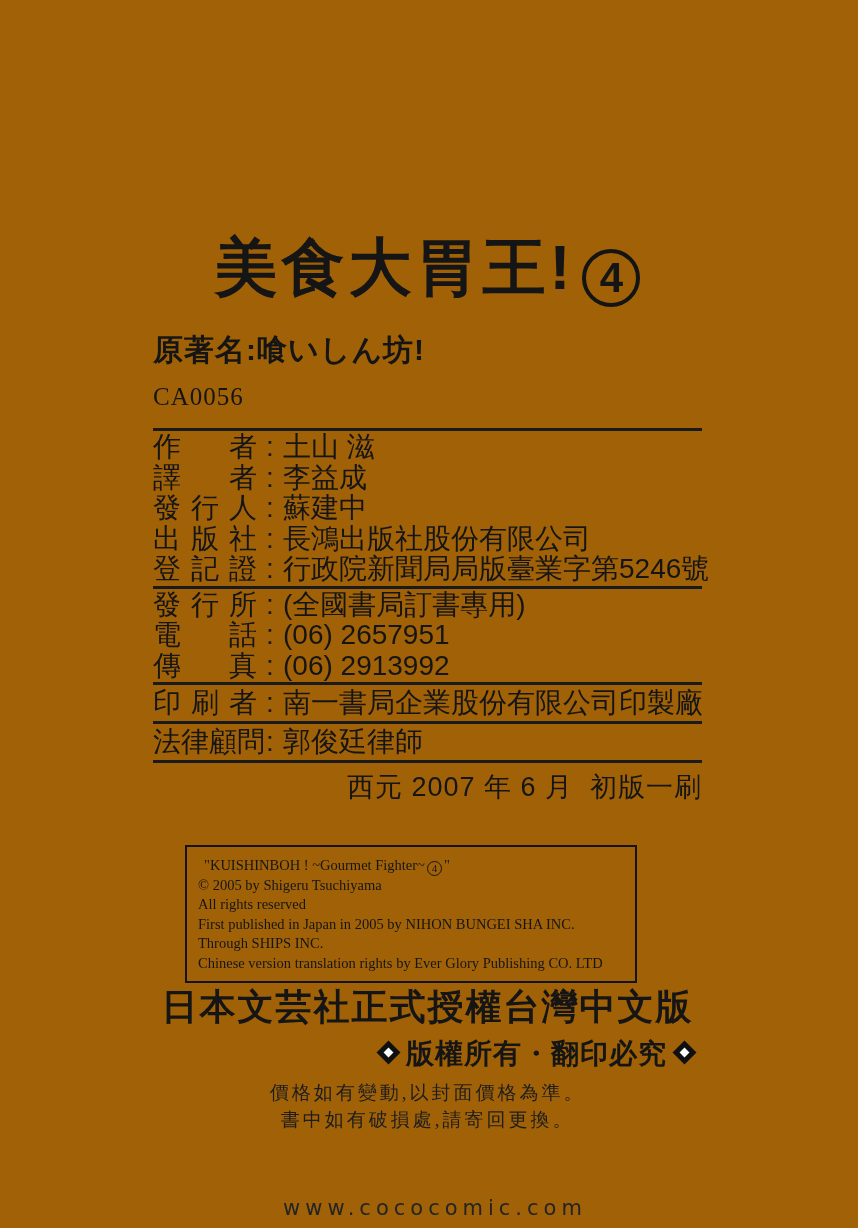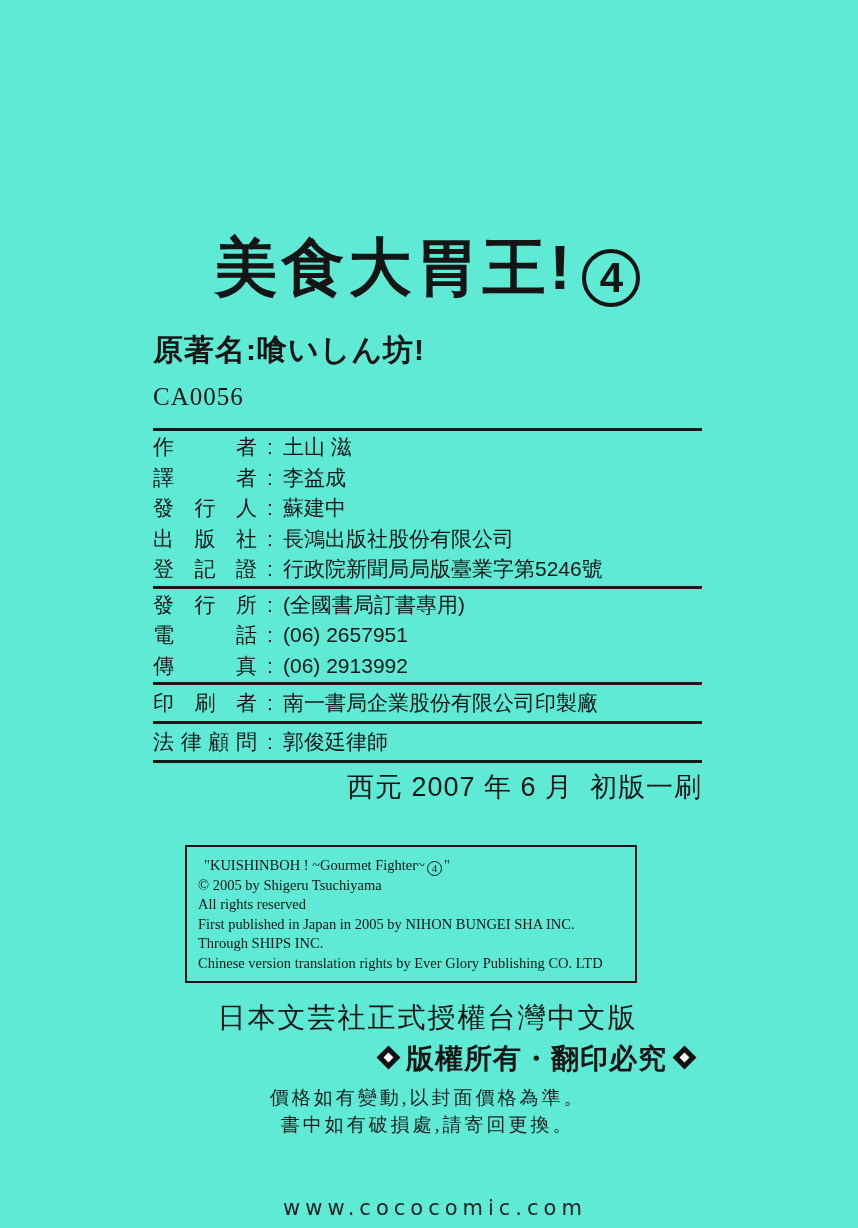--- a/index.html
+++ b/index.html
@@ -4,21 +4,21 @@
 <style>
   * { margin:0; padding:0; box-sizing:border-box; }
   html,body { width:858px; height:1228px; }
   body {
     background:#fbfbfb;
     font-family:"Liberation Sans", sans-serif;
     color:#151515;
     position:relative;
     overflow:hidden;
   }
-  .page { position:absolute; inset:0; background:#5eead4; }
+  .page { position:absolute; inset:0; background:#a16207; }
   .content { position:absolute; left:153px; top:0; width:549px; }
 
   
   .title {
     margin-top:224px;
     text-align:center;
     font-size:63px;
     font-weight:700;
     letter-spacing:4px;
     line-height:86px;
@@ -34,21 +34,21 @@
 
   
   .orig-name { margin-top:20px; font-size:30px; font-weight:700; letter-spacing:1px; }
   .code {
     margin-top:12px; font-family:"Liberation Serif", serif;
     font-size:25px; letter-spacing:1px; padding-bottom:16px;
   }
   .rule { border-top:3px solid #1a1a1a; margin:1px 0; }
 
   
-  .info-row { font-size:21px; line-height:30.5px; white-space:nowrap; }
+  .info-row { font-size:28px; line-height:30.5px; white-space:nowrap; }
   .grp3 .info-row, .grp4 .info-row { line-height:34px; }
   .row-label {
     display:inline-block; width:104px;
     text-align:justify; text-align-last:justify;
     vertical-align:top;
   }
   .row-colon { display:inline-block; width:26px; text-align:center; }
 
   
   .edition {
@@ -67,21 +67,21 @@
   }
   .copyright-box .l1 { padding-left:6px; }
   .circle-num-sm {
     display:inline-flex; align-items:center; justify-content:center;
     width:15px; height:15px;
     border:1.5px solid #141414; border-radius:50%;
     font-size:11px; transform:translateY(2px); margin:0 2px;
   }
 
   
-  .authorized { margin-top:16px; text-align:center; font-size:28px; font-weight:400; letter-spacing:2px; }
+  .authorized { text-align:center; font-size:36px; font-weight:700; letter-spacing:2px; }
   .rights-line { margin-top:3px; text-align:right; font-size:28px; font-weight:700; letter-spacing:1px; }
   .diamond-icon {
     display:inline-block; width:17px; height:17px;
     background:#101010; transform:rotate(45deg);
     position:relative; margin:0 9px 0 9px; top:-2px;
   }
   .diamond-icon::after {
     content:""; position:absolute; left:5px; top:5px; right:5px; bottom:5px; background:#fcfcfc;
   }
   .note {

